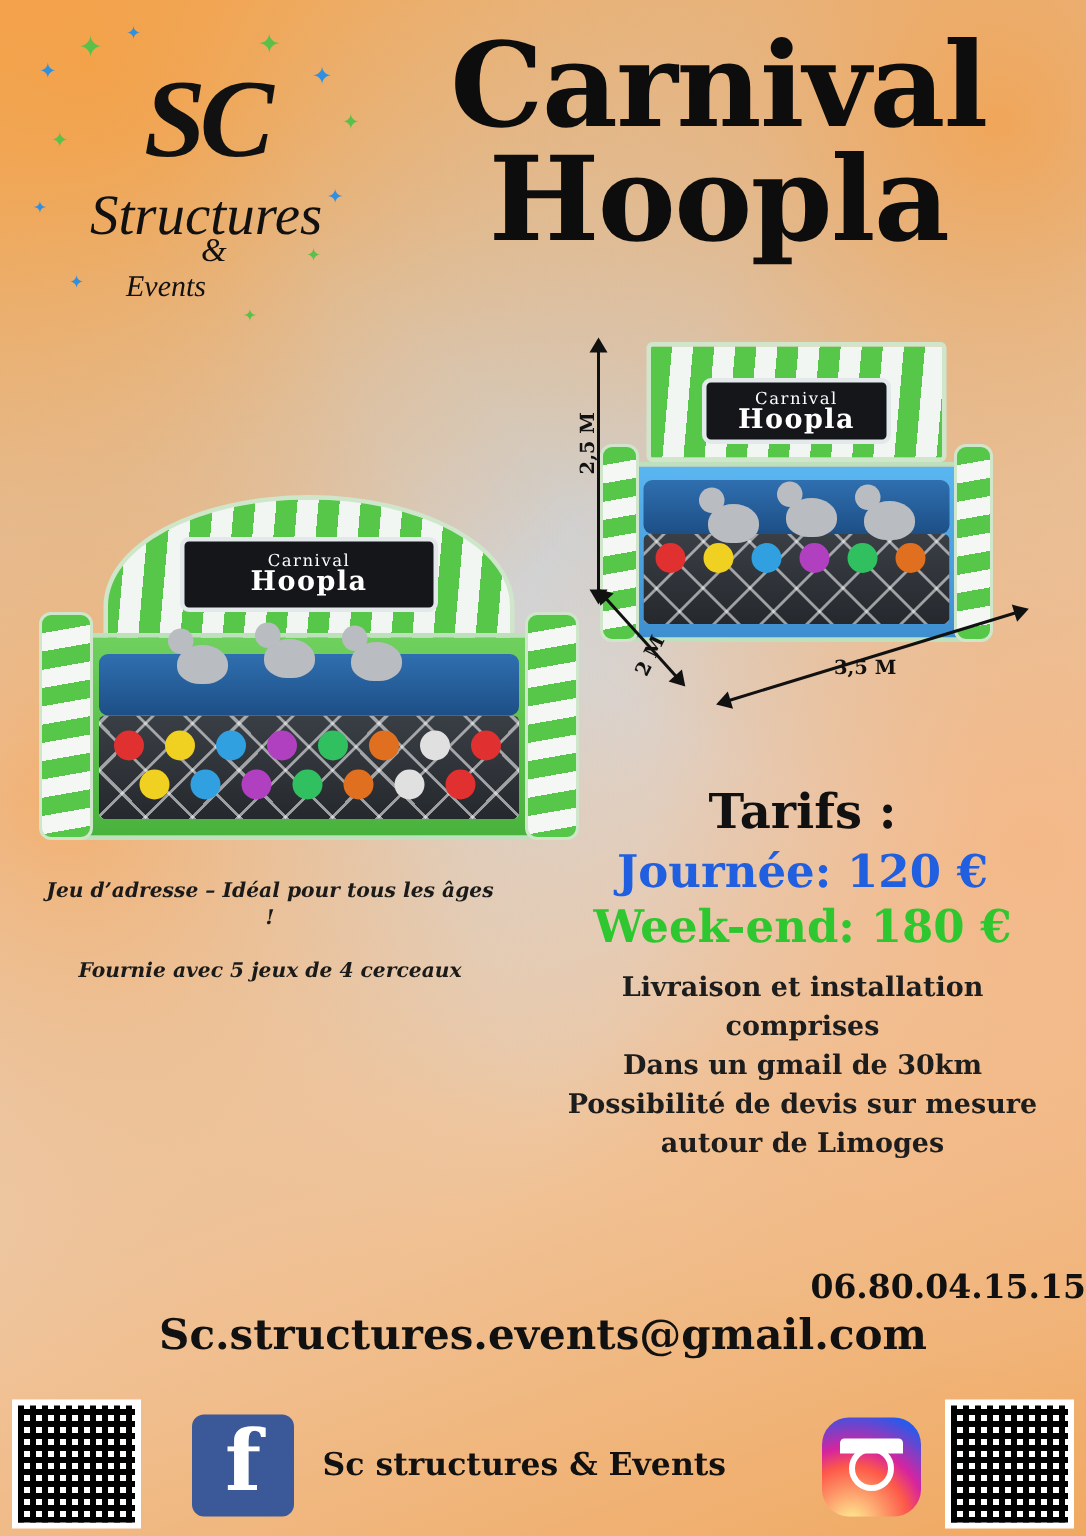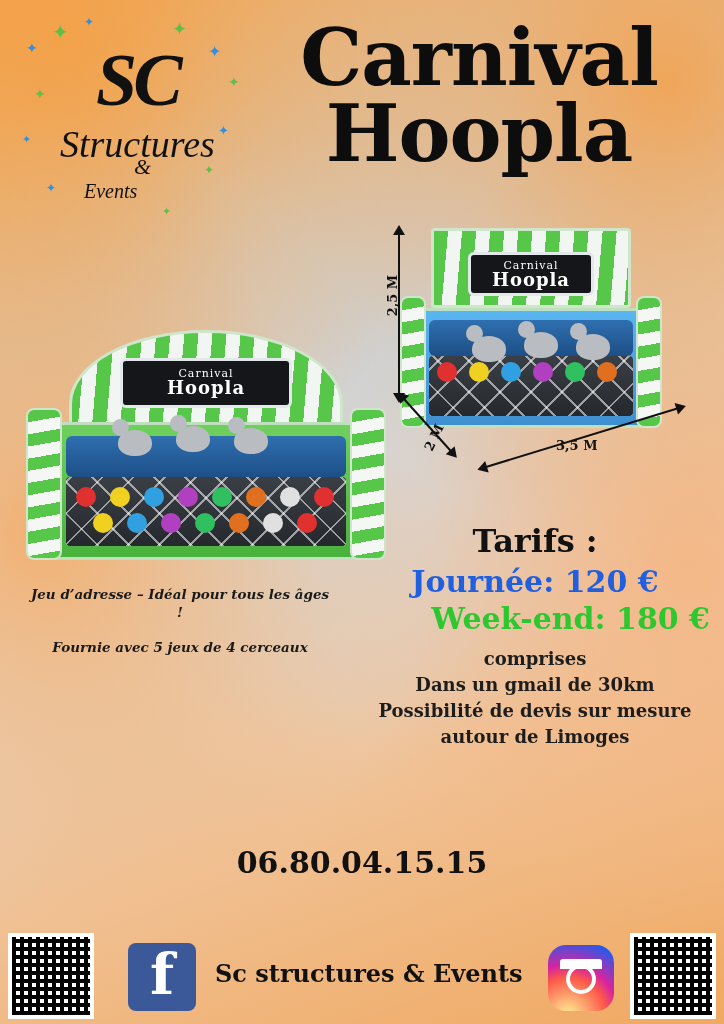--- a/index.html
+++ b/index.html
@@ -154,30 +154,30 @@
   .pricing { position:absolute; left:360px; top:522px; width:350px; text-align:center; }
   .tarifs {
     font-family:"DejaVu Serif", serif; font-weight:bold; font-size:32px; color:#111;
     margin-bottom:4px;
   }
   .price-row {
     font-family:"DejaVu Serif", serif; font-weight:bold; font-size:30px;
     margin-bottom:2px;
   }
   .price-row.day { color:#1f5fe0; }
-  .price-row.we { color:#2fc72f;text-align:right; }
+  .price-row.we { color:#2fc72f; }
 
   .delivery {
     margin-top:10px; font-family:"DejaVu Serif", serif; font-weight:bold;
     font-size:18px; color:#1d1d1d; line-height:1.45;
   }
 
   
   .contact { position:absolute; left:0; top:845px; width:724px; text-align:center; }
-  .phone { font-family:"DejaVu Serif", serif; font-weight:bold; font-size:30px; color:#111; }
+  .phone { font-family:"DejaVu Serif", serif; font-weight:bold; font-size:22px; color:#111;text-align:right; }
   .email { font-family:"DejaVu Serif", serif; font-weight:bold; font-size:28px; color:#111; margin-top:2px; }
 
   
   .footer { position:absolute; left:0; bottom:0; width:724px; height:96px; }
   .qr {
     position:absolute; width:86px; height:86px; background:#fff; padding:4px;
   }
   .qr .cells {
     width:100%; height:100%;
     background-color:#fff;
@@ -189,21 +189,21 @@
   .qr.left { left:8px; bottom:5px; }
   .qr.right { right:8px; bottom:5px; }
   .fb {
     position:absolute; left:128px; bottom:13px; width:68px; height:68px;
     background:#3b5998; border-radius:8px; color:#fff;
     font-family:"DejaVu Serif", serif; font-weight:bold; font-size:56px;
     text-align:center; line-height:62px;
   }
   .fbname {
     position:absolute; left:215px; bottom:36px;
-    font-family:"DejaVu Serif", serif; font-weight:bold; font-size:24px; color:#111;
+    font-family:"DejaVu Serif", serif; font-weight:bold; font-size:21px; color:#111;
   }
   .ig {
     position:absolute; right:110px; bottom:13px; width:66px; height:66px; border-radius:18px;
     background: radial-gradient(circle at 30% 107%, #fdf497 0%, #fd5949 45%, #d6249f 60%, #285AEB 90%);
   }
   .ig .lens {
     position:absolute; left:50%; top:52%; transform:translate(-50%,-50%);
     width:30px; height:30px; border:4px solid #fff; border-radius:50%;
   }
   .ig .bar {
@@ -319,29 +319,31 @@
     <div class="tarifs">Tarifs :</div>
     <div class="price-row day">
       <span>Journée:</span>
       <span>120 €</span>
     </div>
     <div class="price-row we">
       <span>Week-end:</span>
       <span>180 €</span>
     </div>
     <div class="delivery">
+      <div>Livraison et installation</div>
       <div>comprises</div>
       <div>Dans un gmail de 30km</div>
       <div>Possibilité de devis sur mesure</div>
       <div>autour de Limoges</div>
     </div>
   </div>
 
   <div class="contact">
     <div class="phone">06.80.04.15.15</div>
+    <div class="email">Sc.structures.events@gmail.com</div>
   </div>
 
   <div class="footer">
     <div class="qr left">
         <div class="cells"></div>
       </div>
     <div class="fb">
       <span>f</span>
     </div>
     <div class="fbname">Sc structures &amp; Events</div>

